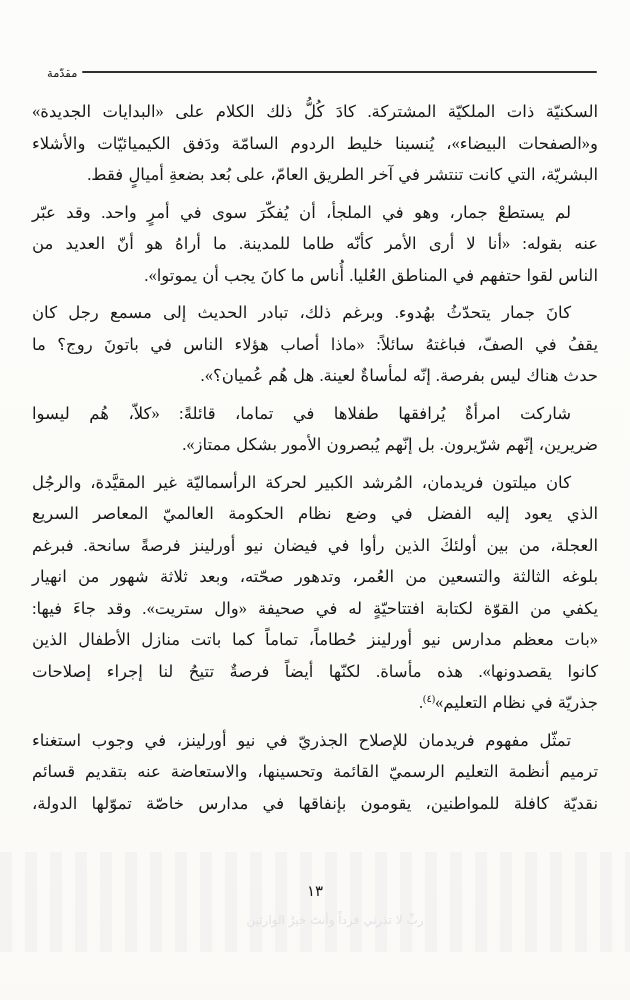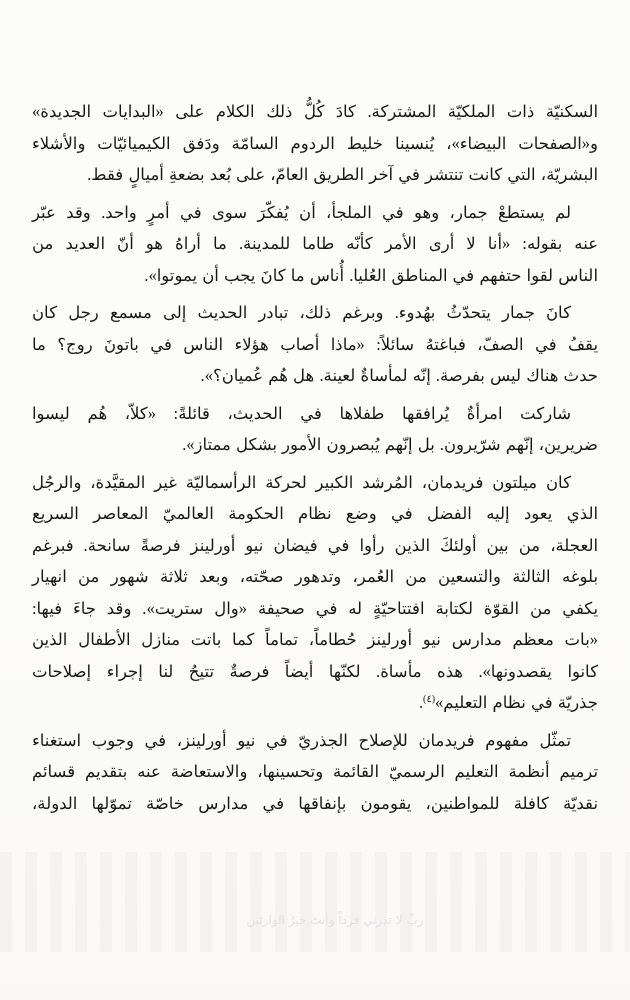--- a/index.html
+++ b/index.html
@@ -102,20 +102,24 @@
       rgba(95, 95, 125, 0.045) 0px, rgba(95, 95, 125, 0.045) 12px,
       rgba(0,0,0,0) 12px, rgba(0,0,0,0) 25px);
     pointer-events: none;
   }
 </style>
 </head>
 <body>
 
 <div class="page">
 
+  <div class="header">
+    <span class="header-title">مقدّمة</span>
+    <span class="header-rule"></span>
+  </div>
 
   <div class="content">
 
     <div class="para">
       <div class="line">السكنيّة ذات الملكيّة المشتركة. كادَ كُلُّ ذلك الكلام على «البدايات الجديدة»</div>
       <div class="line">و«الصفحات البيضاء»، يُنسينا خليط الردوم السامّة ودَفق الكيميائيّات والأشلاء</div>
       <div class="line last">البشريّة، التي كانت تنتشر في آخر الطريق العامّ، على بُعد بضعةِ أميالٍ فقط.</div>
     </div>
 
     <div class="para">
@@ -124,21 +128,21 @@
       <div class="line last">الناس لقوا حتفهم في المناطق العُليا. أُناس ما كانَ يجب أن يموتوا».</div>
     </div>
 
     <div class="para">
       <div class="line indent">كانَ جمار يتحدّثُ بهُدوء. وبرغم ذلك، تبادر الحديث إلى مسمع رجل كان</div>
       <div class="line">يقفُ في الصفّ، فباغتهُ سائلاً: «ماذا أصاب هؤلاء الناس في باتونَ روج؟ ما</div>
       <div class="line last">حدث هناك ليس بفرصة. إنّه لمأساةٌ لعينة. هل هُم عُميان؟».</div>
     </div>
 
     <div class="para">
-      <div class="line indent">شاركت امرأةٌ يُرافقها طفلاها في الحديث، قائلةً: «كلاّ، هُم ليسوا</div>
+      <div class="line indent">شاركت امرأةٌ يُرافقها طفلاها في تماما، قائلةً: «كلاّ، هُم ليسوا</div>
       <div class="line last">ضريرين، إنّهم شرّيرون. بل إنّهم يُبصرون الأمور بشكل ممتاز».</div>
     </div>
 
     <div class="para">
       <div class="line indent">كان ميلتون فريدمان، المُرشد الكبير لحركة الرأسماليّة غير المقيَّدة، والرجُل</div>
       <div class="line">الذي يعود إليه الفضل في وضع نظام الحكومة العالميّ المعاصر السريع</div>
       <div class="line">العجلة، من بين أولئكَ الذين رأوا في فيضان نيو أورلينز فرصةً سانحة. فبرغم</div>
       <div class="line">بلوغه الثالثة والتسعين من العُمر، وتدهور صحّته، وبعد ثلاثة شهور من انهيار</div>
       <div class="line">يكفي من القوّة لكتابة افتتاحيّةٍ له في صحيفة «وال ستريت». وقد جاءَ فيها:</div>
       <div class="line">«بات معظم مدارس نيو أورلينز حُطاماً، تماماً كما باتت منازل الأطفال الذين</div>
@@ -151,16 +155,17 @@
     <div class="para">
       <div class="line indent">تمثّل مفهوم فريدمان للإصلاح الجذريّ في نيو أورلينز، في وجوب استغناء</div>
       <div class="line">ترميم أنظمة التعليم الرسميّ القائمة وتحسينها، والاستعاضة عنه بتقديم قسائم</div>
       <div class="line">نقديّة كافلة للمواطنين، يقومون بإنفاقها في مدارس خاصّة تموّلها الدولة،</div>
     </div>
 
   </div>
 
   <div class="scan-band"></div>
 
+  <div class="page-number">١٣</div>
 
   <div class="watermark">ربِّ لا تذرني فرداً وأنتَ خيرُ الوارثين</div>
 
 </div>
 
 </body></html>

